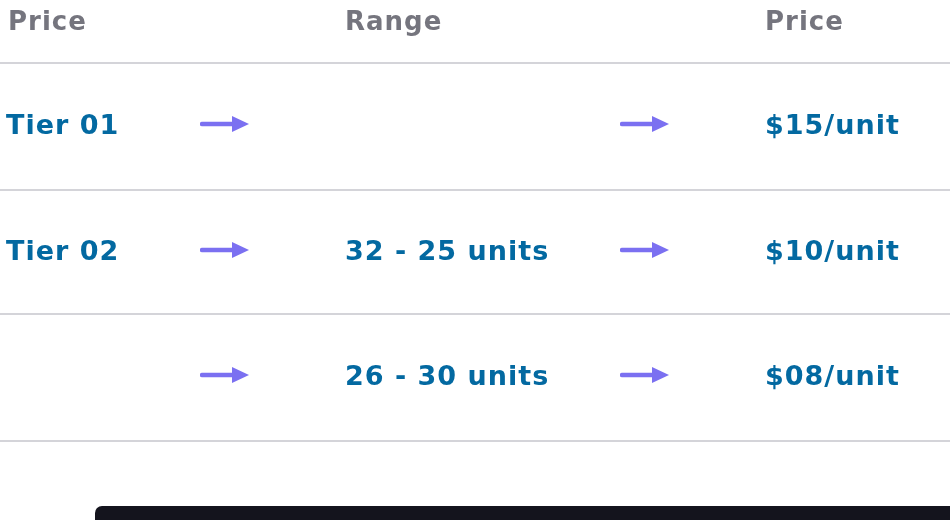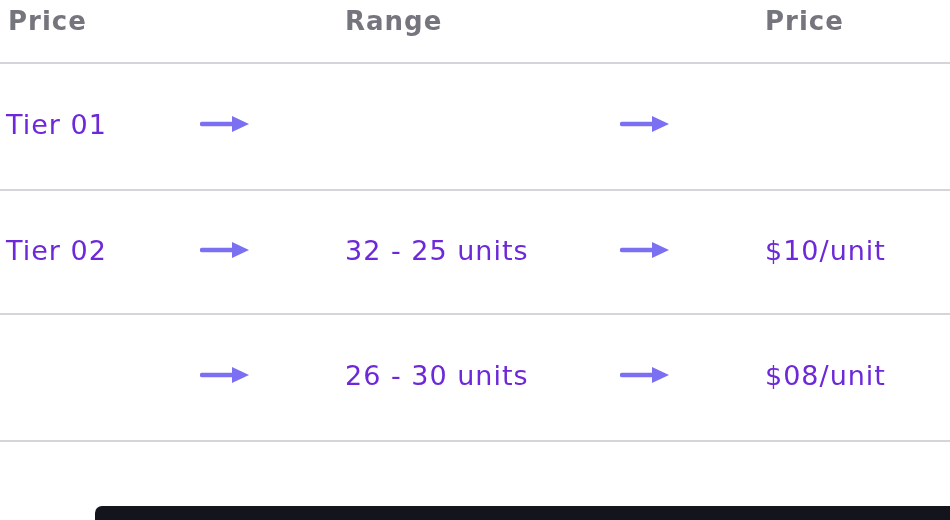--- a/index.html
+++ b/index.html
@@ -30,22 +30,22 @@
   .sep-3{top:313px;}
   .sep-4{top:440px;}
   
   .data-row{position:absolute;left:0;width:100%;height:44px;}
   .row-1{top:102px;}
   .row-2{top:228px;}
   .row-3{top:353px;}
   .row-4{top:476px;}
   .cell{
     position:absolute;top:50%;transform:translateY(-50%);
-    font-size:27px;font-weight:normal;letter-spacing:1px;
-    color:#6d28d9;white-space:nowrap;
+    font-size:27px;font-weight:bold;letter-spacing:1px;
+    color:#0369a1;white-space:nowrap;
   }
   .cell-tier{left:6px;}
   .cell-range{left:345px;}
   .cell-price{left:765px;}
   .arrow{
     position:absolute;top:50%;transform:translateY(-50%);
     width:50px;height:18px;line-height:0;
   }
   .arrow-1{left:200px;}
   .arrow-2{left:620px;}
@@ -77,20 +77,21 @@
         <line x1="2" y1="9" x2="33" y2="9" stroke-width="4.5" stroke-linecap="round" stroke="#7b70f1"></line>
         <polygon points="32,1 49,9 32,17" fill="#7b70f1"></polygon>
       </svg>
     </span>
     <span class="arrow arrow-2">
       <svg width="50" height="18" viewBox="0 0 50 18">
         <line x1="2" y1="9" x2="33" y2="9" stroke-width="4.5" stroke-linecap="round" stroke="#7b70f1"></line>
         <polygon points="32,1 49,9 32,17" fill="#7b70f1"></polygon>
       </svg>
     </span>
+    <span class="cell cell-price">$15/unit</span>
   </div>
 
   <div class="separator sep-2"></div>
 
   <div class="data-row row-2">
     <span class="cell cell-tier">Tier 02</span>
     <span class="arrow arrow-1">
       <svg width="50" height="18" viewBox="0 0 50 18">
         <line x1="2" y1="9" x2="33" y2="9" stroke-width="4.5" stroke-linecap="round" stroke="#7b70f1"></line>
         <polygon points="32,1 49,9 32,17" fill="#7b70f1"></polygon>

